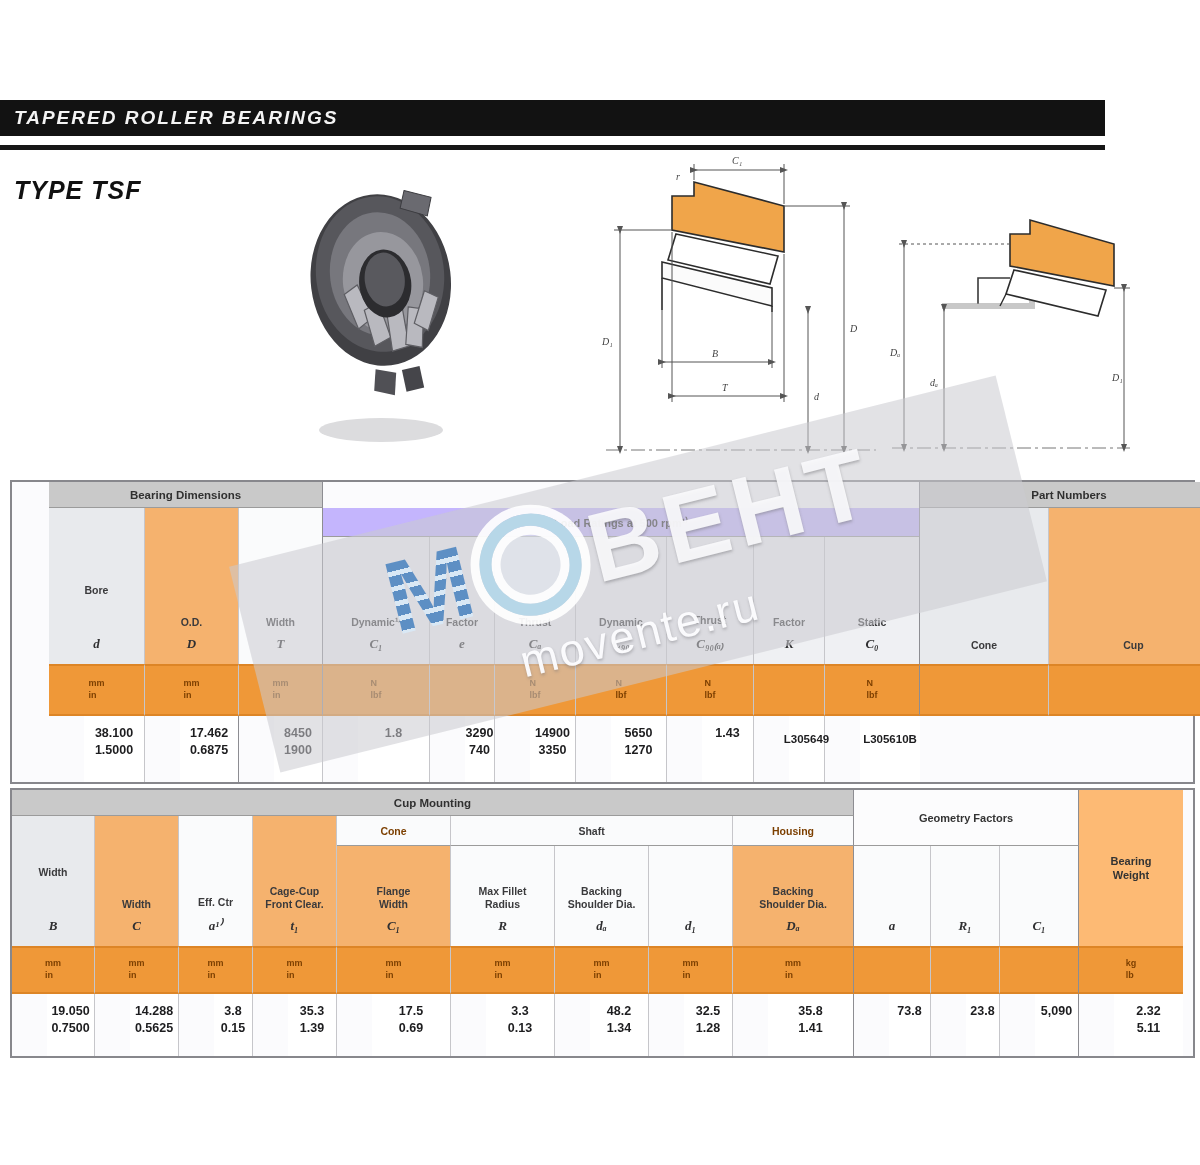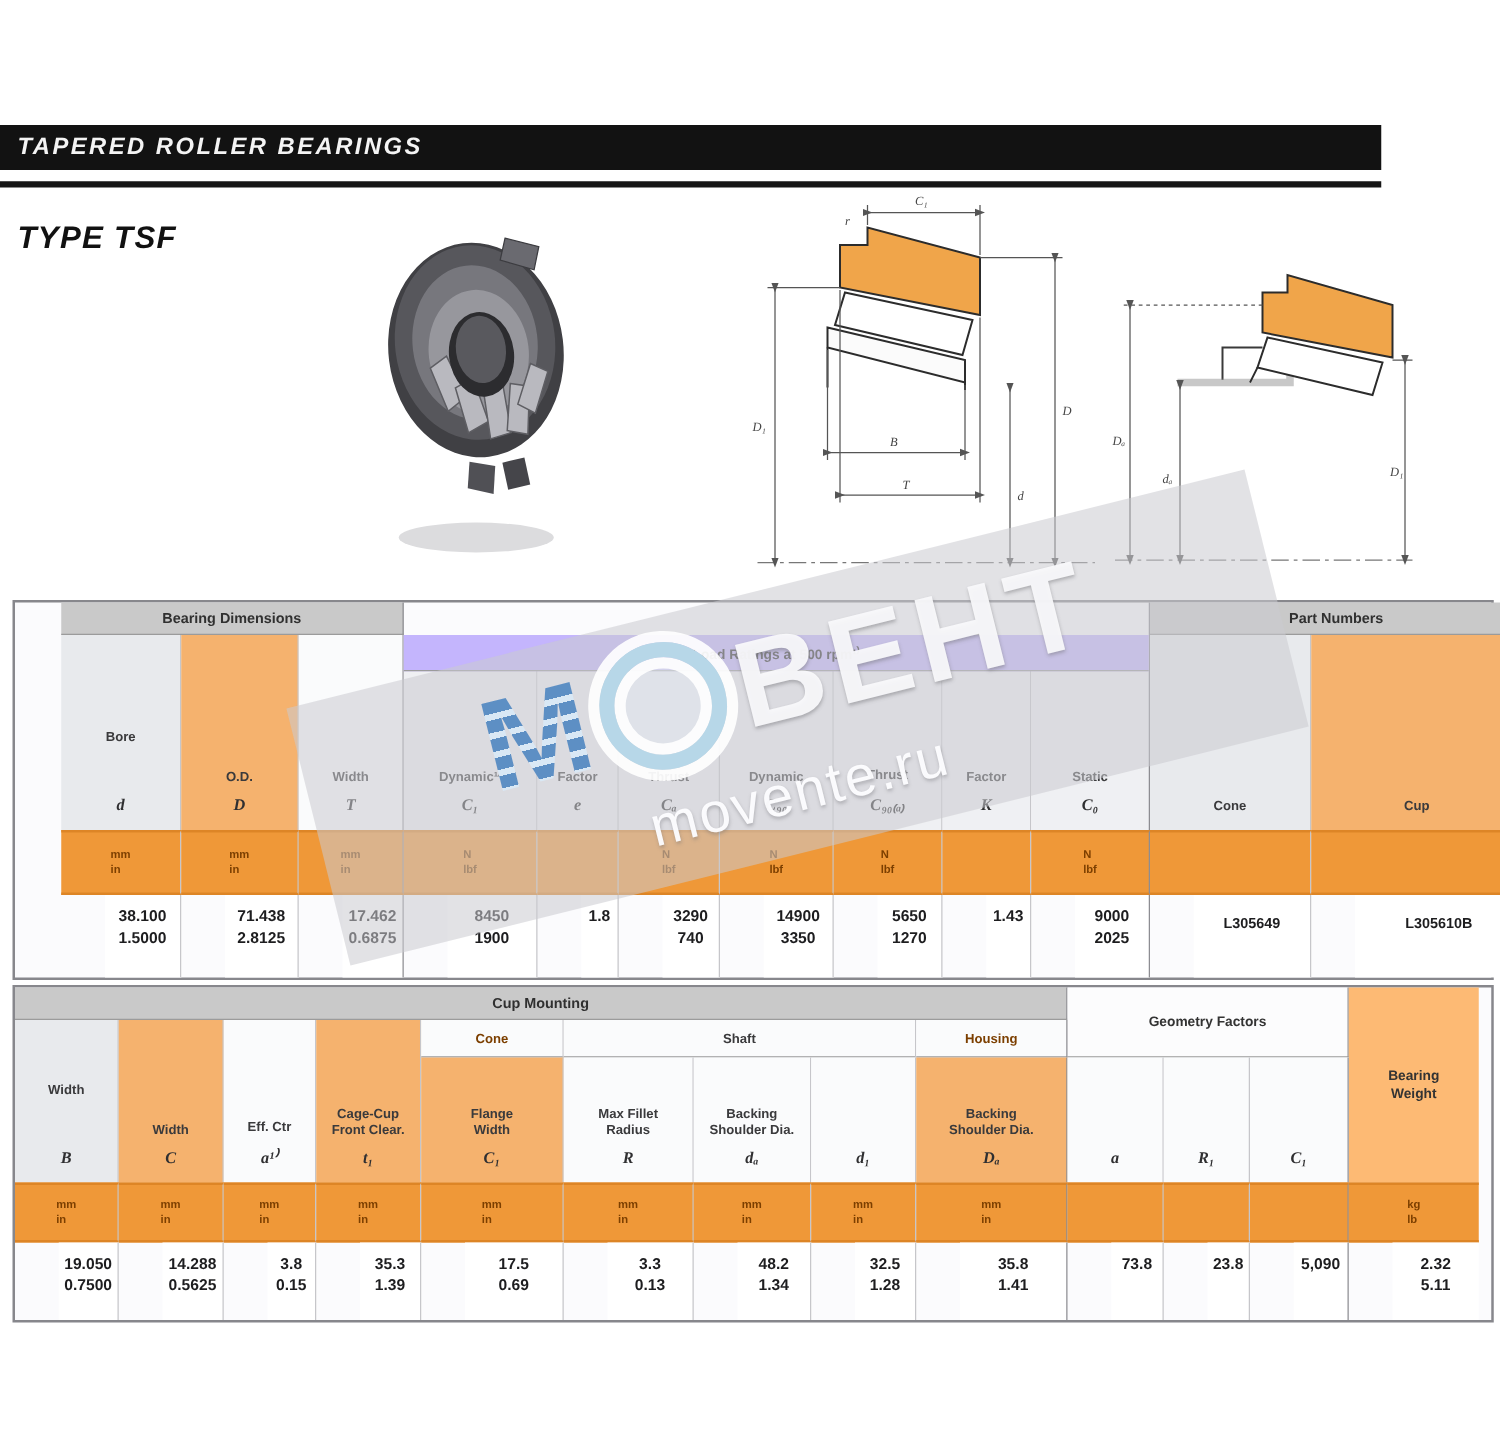--- a/index.html
+++ b/index.html
@@ -271,36 +271,32 @@
       </div>
     <div class="cell band-cell">
         <div class="unit"></div>
       </div>
     <div class="cell last band-cell">
         <div class="unit"></div>
       </div>
 
     <div class="cell data-cell">38.100
 1.5000</div>
-    <div class="cell data-cell">71.438
-2.8125</div>
     <div class="cell gb data-cell">17.462
 0.6875</div>
     <div class="cell data-cell">8450
 1900</div>
     <div class="cell data-cell">1.8</div>
     <div class="cell data-cell">3290
 740</div>
     <div class="cell data-cell">14900
 3350</div>
     <div class="cell data-cell">5650
 1270</div>
     <div class="cell data-cell">1.43</div>
-    <div class="cell gb data-cell">9000
-2025</div>
     <div class="cell data-cell pn">L305649</div>
     <div class="cell last data-cell pn">L305610B</div>
   </div>
 
   <div id="table2" class="cat-table">
 
     <div class="cell gb groupbar" style="grid-column:1/10;">Cup Mounting</div>
     <div class="cell gb geo-head" style="grid-column:10/13;grid-row:1/3;">Geometry Factors</div>
     <div class="cell last weight-head" style="grid-column:13;grid-row:1/4;">Bearing
 Weight</div>

